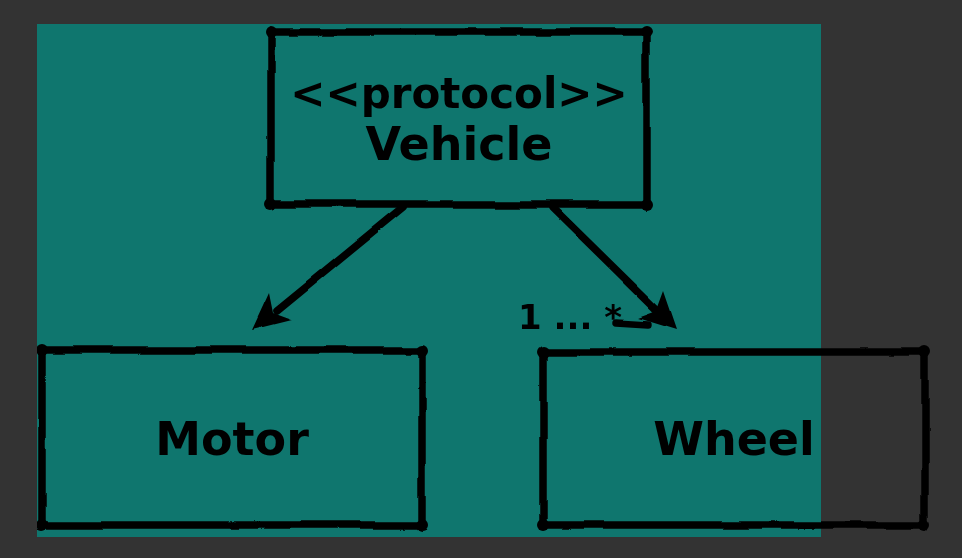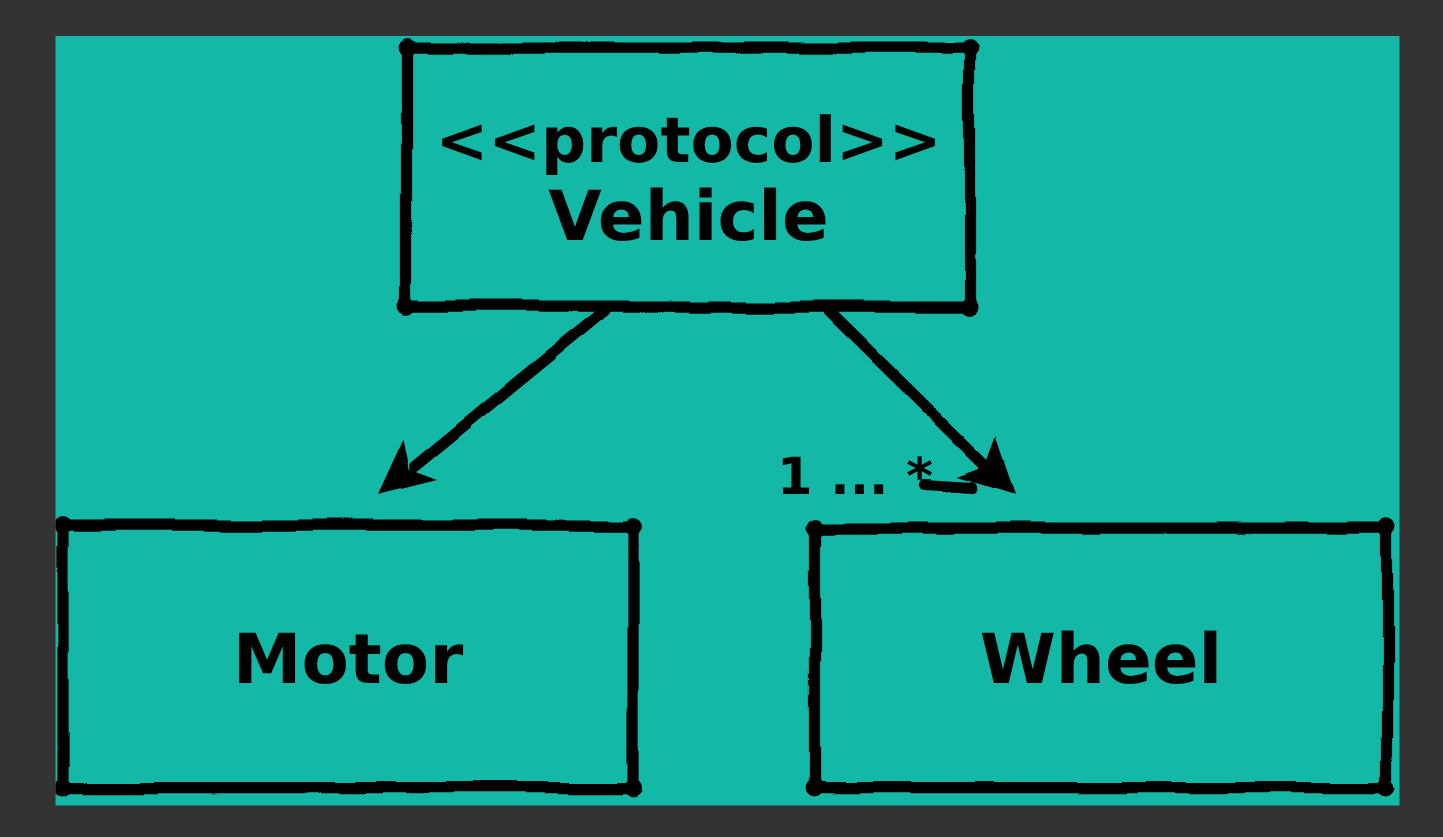--- a/index.html
+++ b/index.html
@@ -14,23 +14,23 @@
   .stage {
     position: relative;
     width: 962px;
     height: 558px;
     background: #333333;
   }
   .canvas {
     position: absolute;
     left: 37px;
     top: 24px;
-    width: 896px;
+    width: 784px;
     height: 513px;
-    background: #14b8a6;
+    background: #0f766e;
   }
   svg { display: block; }
   .ink-stroke {
     fill: none;
     stroke: #000000;
     stroke-width: 7.5;
     stroke-linecap: round;
     stroke-linejoin: round;
   }
   .ink-fill { fill: #000000; stroke: none; }

